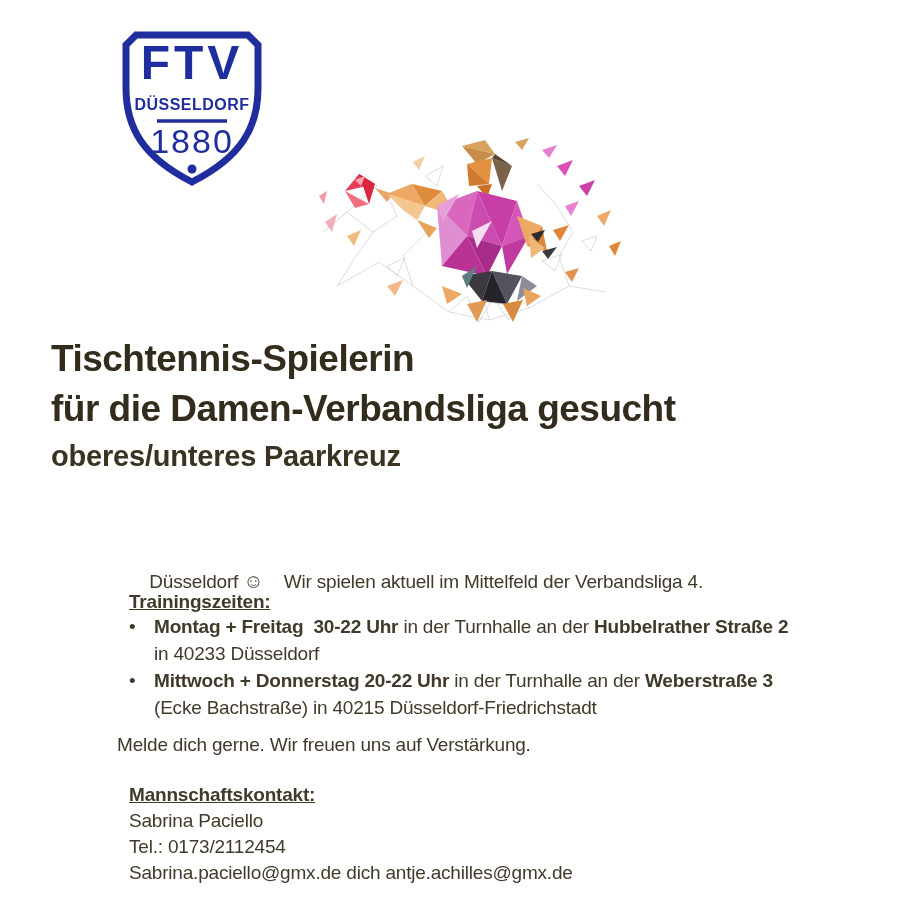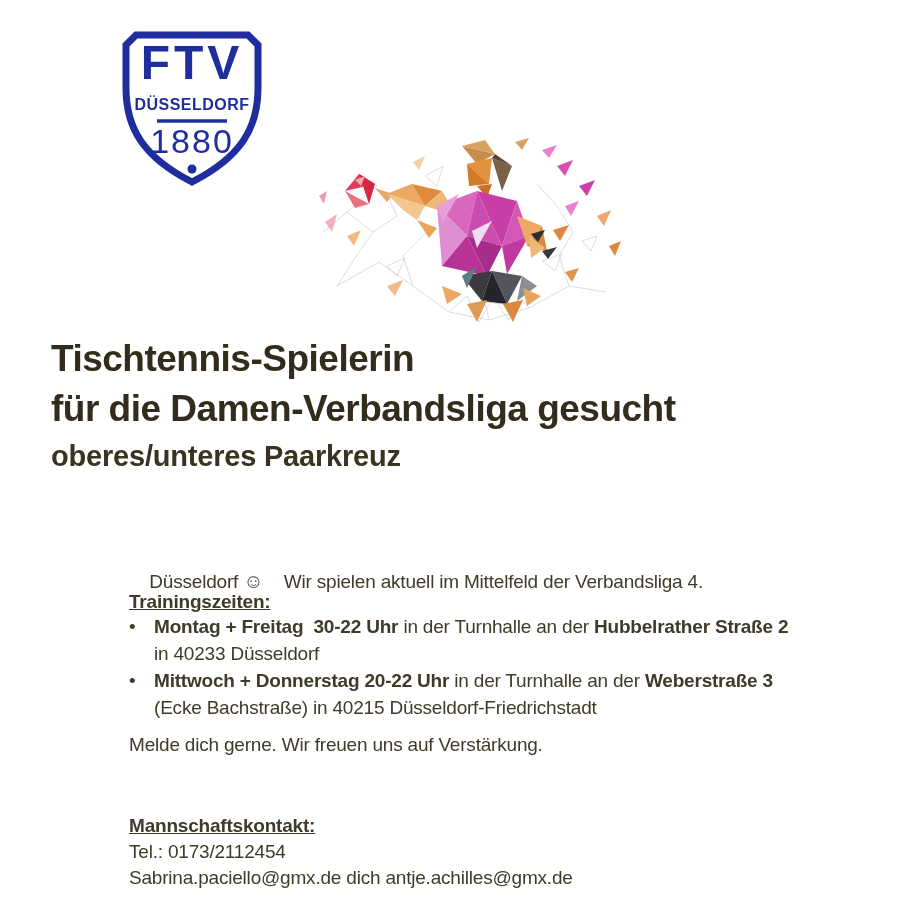--- a/index.html
+++ b/index.html
@@ -76,29 +76,28 @@
     left: 78px; top: 613px;
     width: 760px;
   }
   .bullet-item { display: flex; line-height: 27px; }
   .bullet-marker { width: 25px; flex: 0 0 25px; }
   .bullet-text { white-space: pre-wrap; }
   .bullet-text b, .bullet-text .seg-b { font-weight: 700; }
 
   .closing {
     position: absolute;
-    left: 78px; top: 731px;
+    left: 66px; top: 731px;
     line-height: 27px;
   }
 
   .contact-block {
     position: absolute;
     left: 78px; top: 782px;
     line-height: 26px;
-    margin-top: 31px;
   }
 </style>
 </head>
 <body>
 
 <div class="page">
 
   <svg class="logo" viewBox="0 0 142 157">
     <path d="M 15 5 L 127 5 L 137 15 L 137 58 C 137 98 120 127 71 152 C 22 127 5 98 5 58 L 5 15 Z" fill="#ffffff" stroke="#1f2d9e" stroke-width="7" stroke-linejoin="miter"></path>
     <text x="71" y="49" text-anchor="middle" font-size="48" font-weight="700" letter-spacing="4" fill="#1f2d9e" font-family="Liberation Sans, sans-serif">FTV</text>
@@ -217,17 +216,18 @@
       <span class="bullet-marker">•</span>
       <span class="bullet-text"><span class="seg-b">Mittwoch + Donnerstag 20-22 Uhr</span><span> in der Turnhalle an der </span><span class="seg-b">Weberstraße 3</span><span>
 (Ecke Bachstraße) in 40215 Düsseldorf-Friedrichstadt</span></span>
     </div>
   </div>
 
   <div class="closing copy">Melde dich gerne. Wir freuen uns auf Verstärkung.</div>
 
   <div class="contact-block copy">
     <div class="contact-heading">Mannschaftskontakt:</div>
+    <div>Sabrina Paciello</div>
     <div>Tel.: 0173/2112454</div>
     <div>Sabrina.paciello@gmx.de dich antje.achilles@gmx.de</div>
   </div>
 
 </div>
 
 </body></html>

